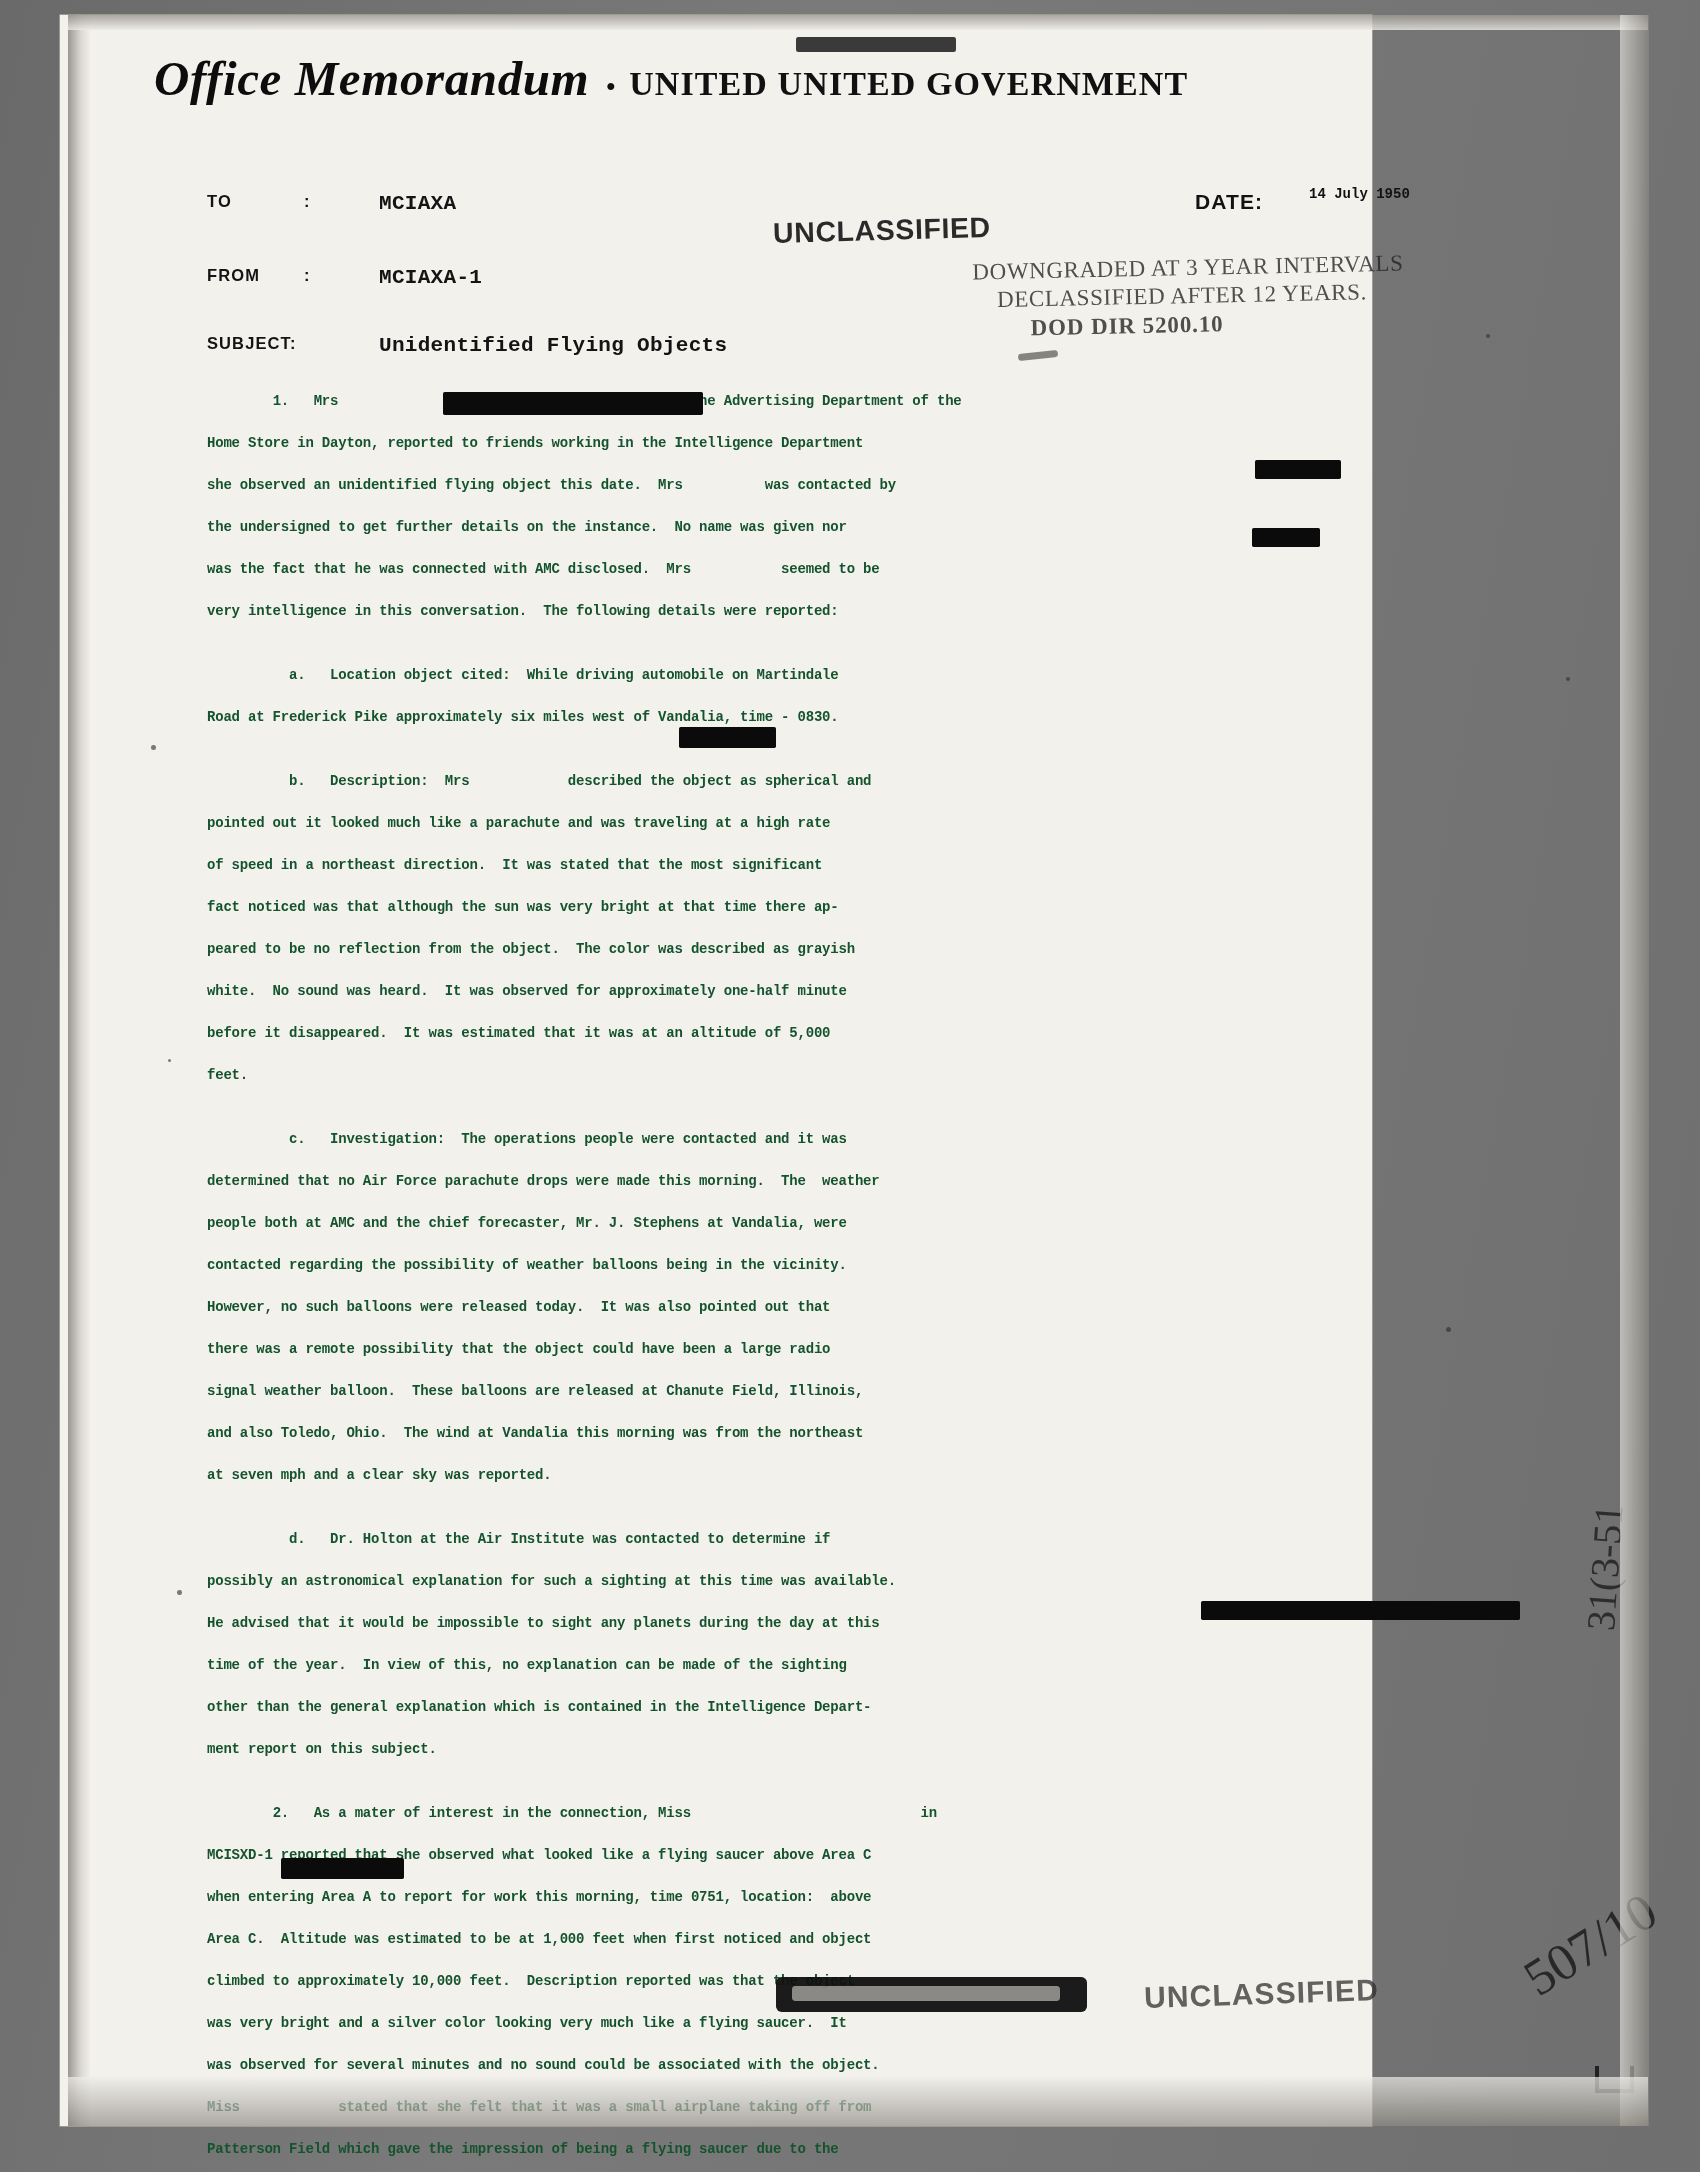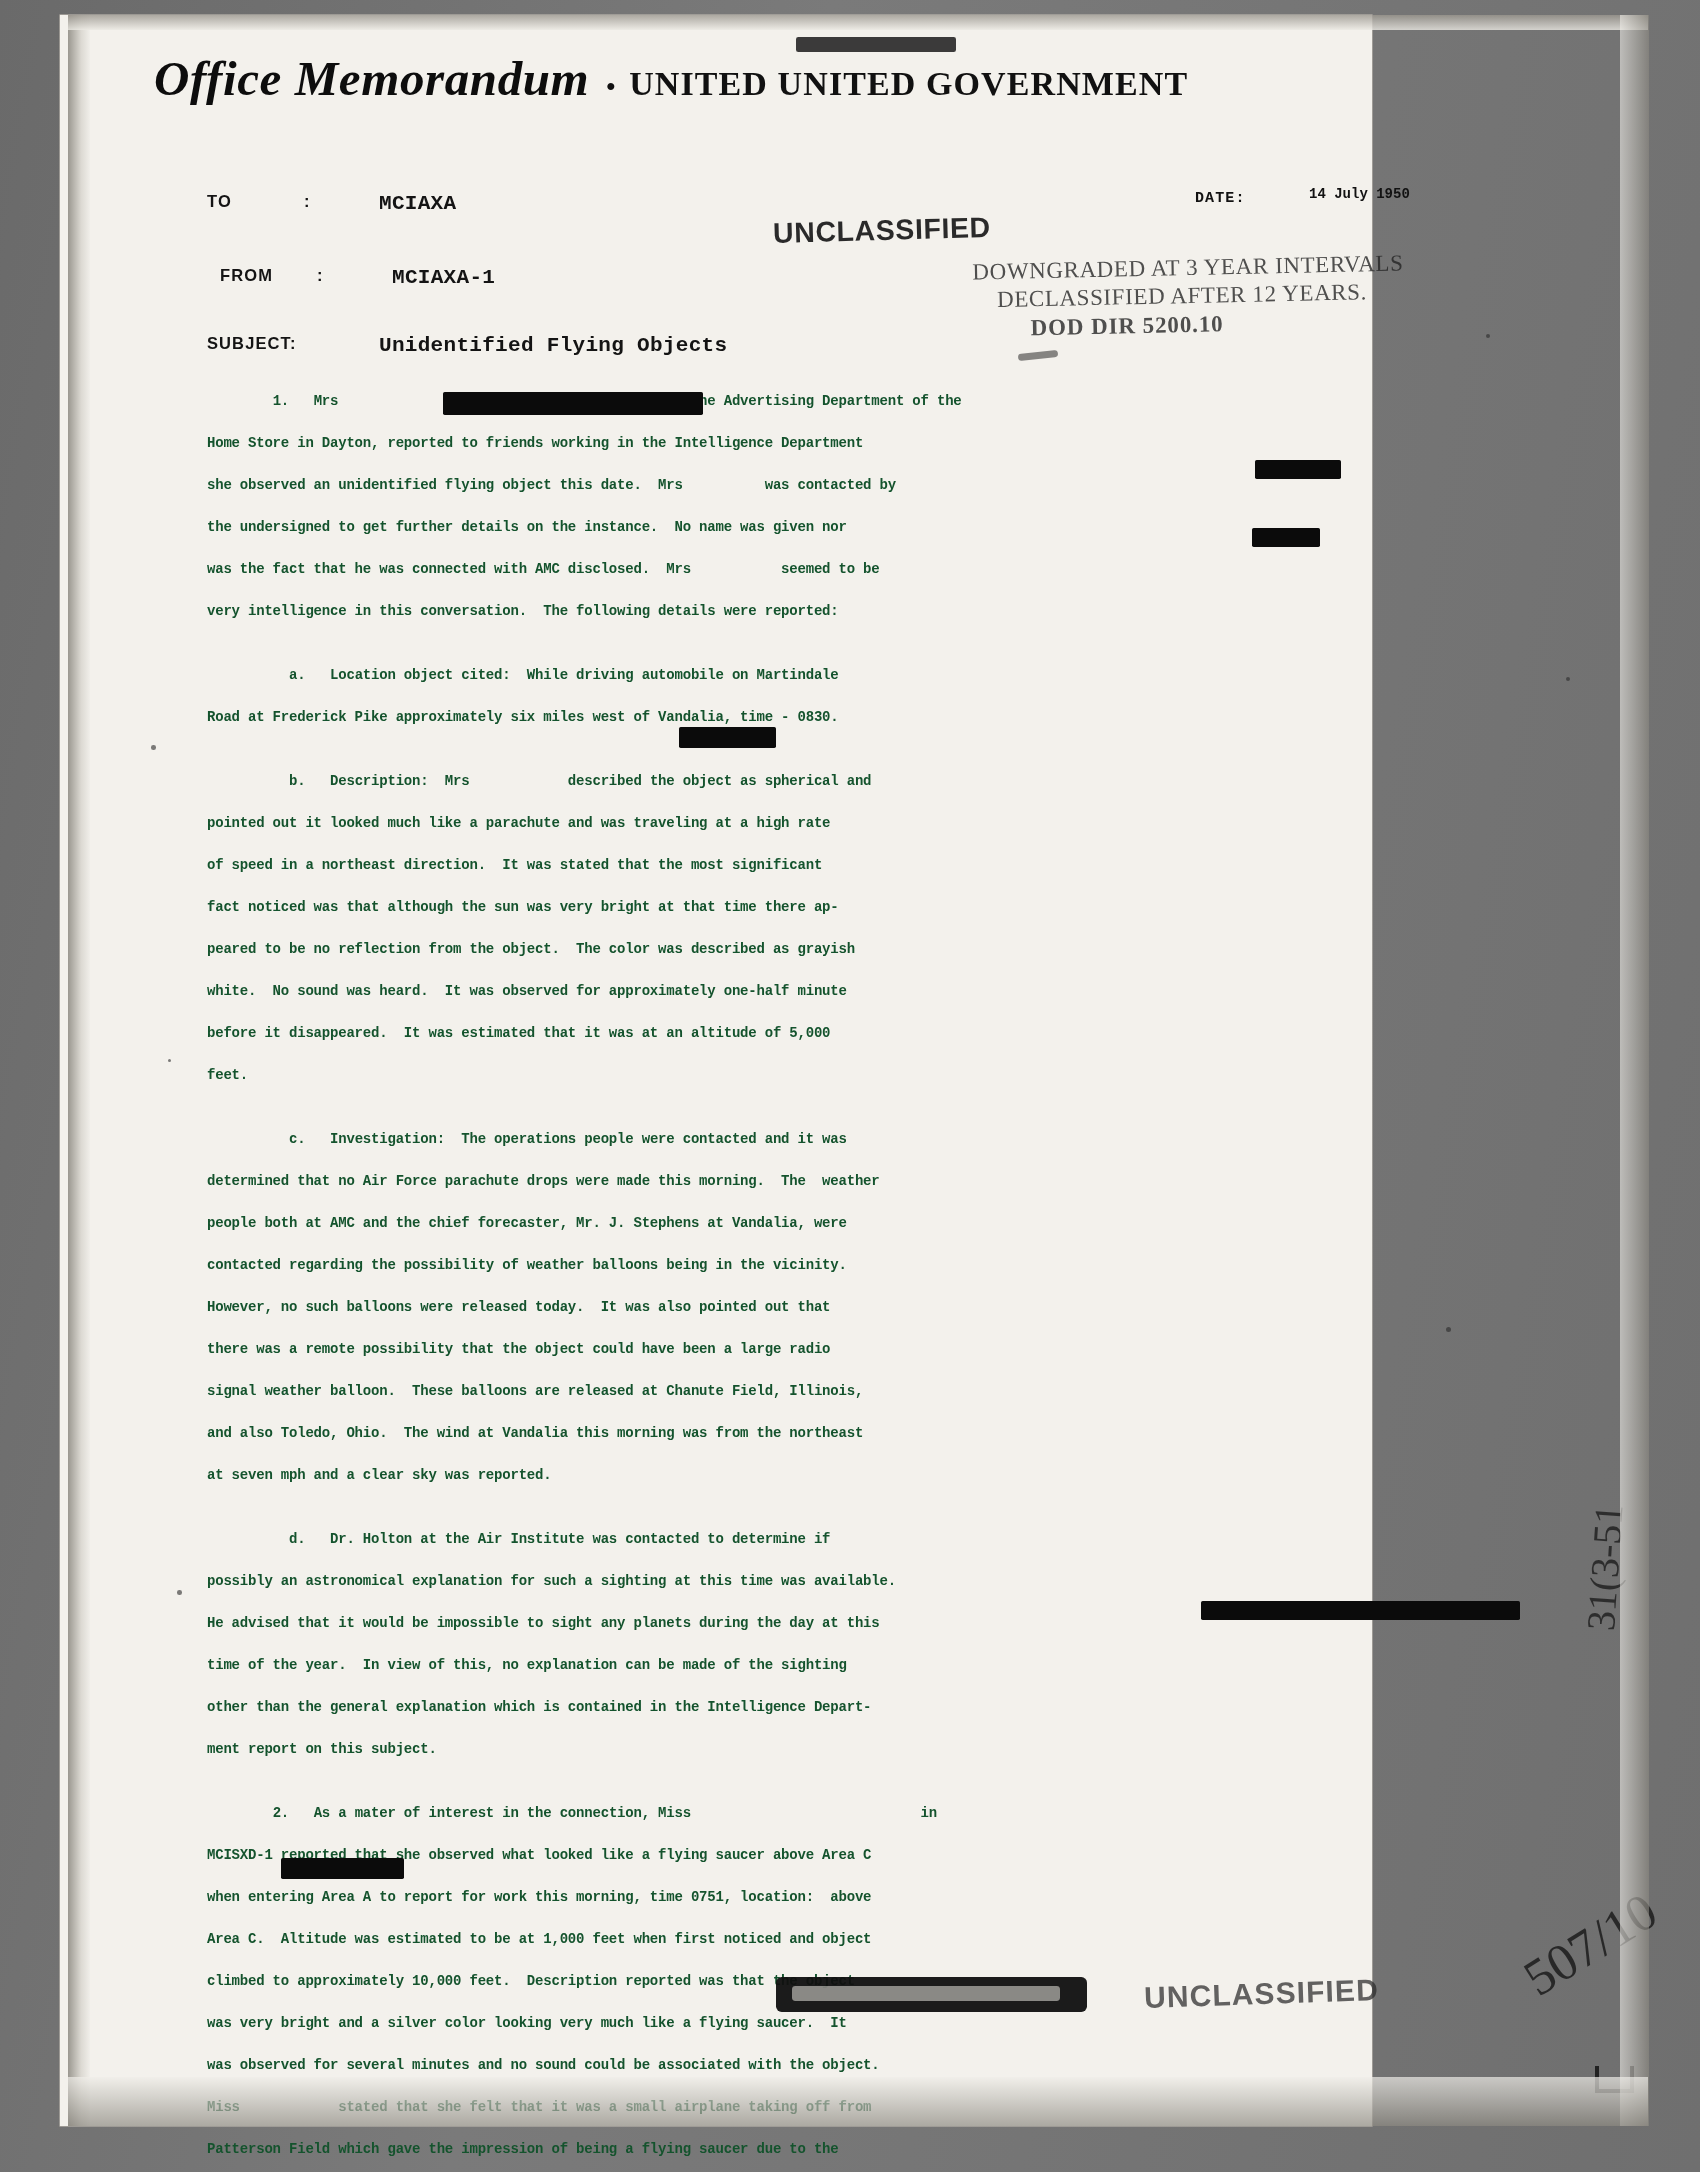--- a/index.html
+++ b/index.html
@@ -119,32 +119,32 @@
   }
   .hdr-label { font-size: 16.5px; letter-spacing: 1.1px; }
   .hdr-value {
     font-family: "Liberation Mono", monospace;
     font-size: 21px;
     font-weight: bold;
     letter-spacing: 0.3px;
   }
 
   .row-to    { top: 177px; }
-  .row-from  { top: 251px; margin-left: 13px; }
+  .row-from  { top: 251px; }
   .row-subj  { top: 319px; }
 
   .lbl-x { left: 147px; text-align: center; }
   .col-x { left: 319px; }
 
   .date-label {
     position: absolute;
     left: 1135px; top: 175px;
-    font-family: Liberation Mono, monospace;
-    font-weight: bold;
-    font-size: 15px;
+    font-family: Liberation Sans, sans-serif;
+    font-weight: bold;
+    font-size: 21px;
     letter-spacing: 1.1px;
   }
   .date-value {
     position: absolute;
     left: 1249px; top: 171px;
     font-family: "Liberation Mono", monospace;
     font-weight: bold;
     font-size: 14px;
   }
 

